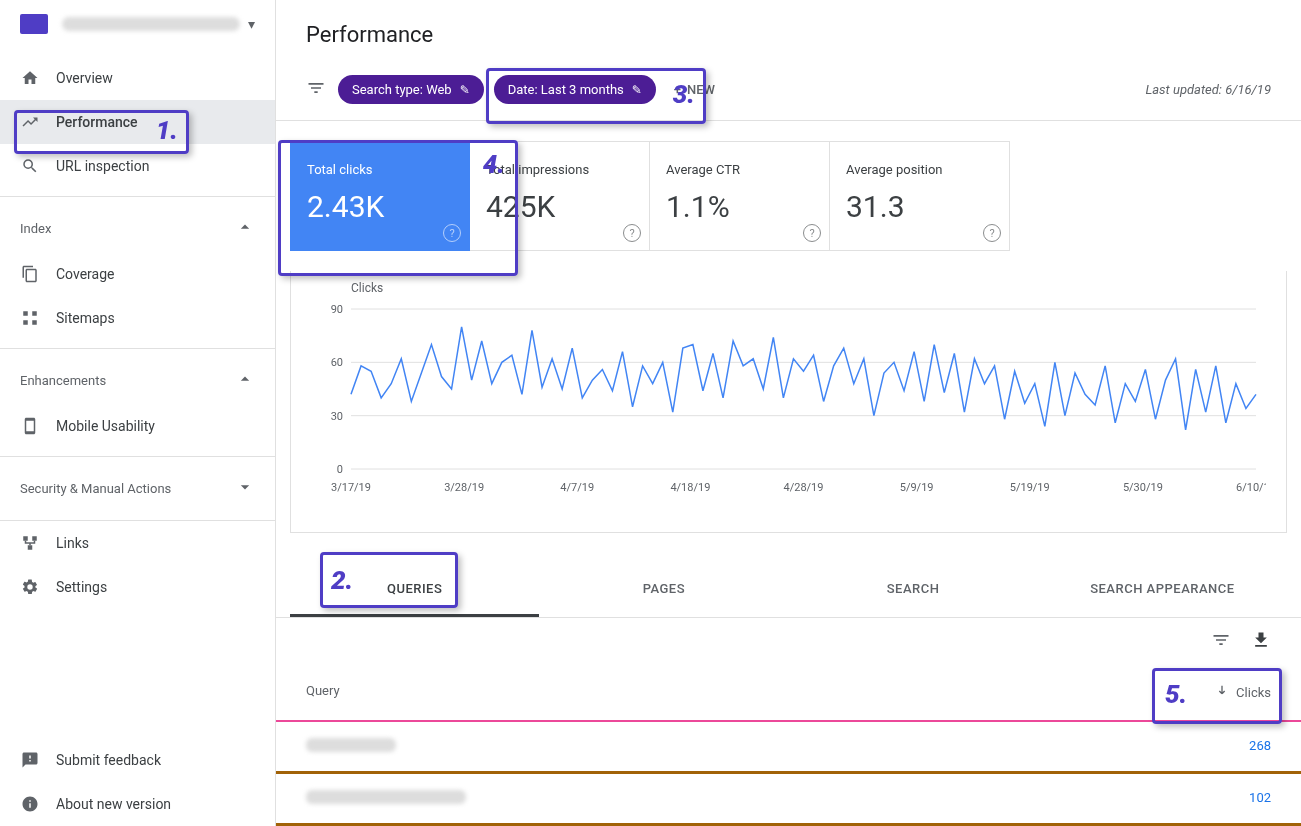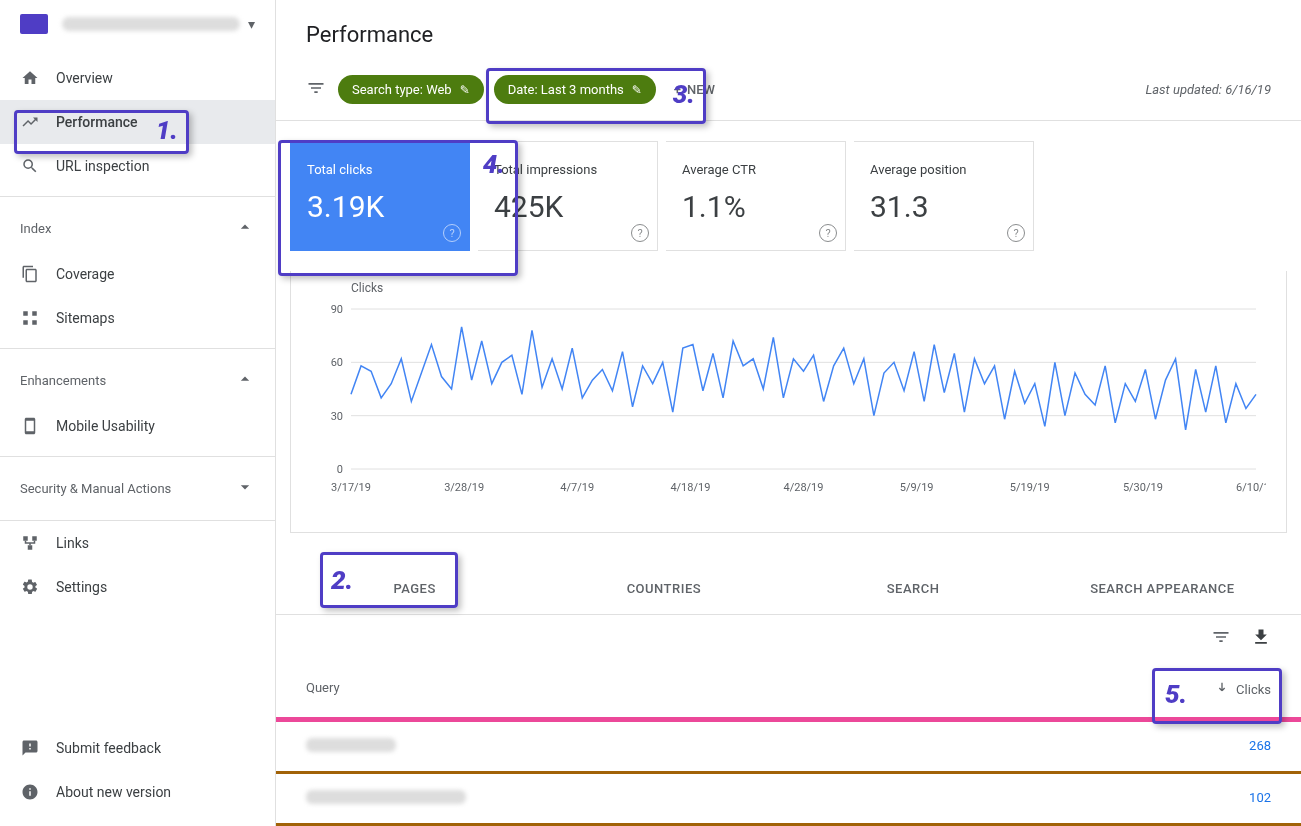--- a/index.html
+++ b/index.html
@@ -8,45 +8,45 @@
 .sidebar { width: 276px; border-right: 1px solid #e0e0e0; display: flex; flex-direction: column; }
 .property-selector { display: flex; align-items: center; padding: 14px 20px; cursor: pointer; }
 .property-logo { width: 28px; height: 20px; background: #4f3dc5; margin-right: 14px; border-radius: 2px; }
 .property-name { flex: 1; height: 14px; background: #ddd; border-radius: 10px; filter: blur(2px); }
 .dropdown-caret { color: #5f6368; margin-left: 8px; }
 .nav-section { padding: 8px 0; border-bottom: 1px solid #e0e0e0; }
 .nav-section-title { padding: 12px 20px; font-size: 13px; color: #5f6368; display: flex; justify-content: space-between; align-items: center; cursor: pointer; }
 .nav-item { display: flex; align-items: center; padding: 12px 20px; cursor: pointer; color: #3c4043; font-size: 14px; }
 .nav-item.active { background: #e8eaed; font-weight: 500; }
 .nav-item .icon { width: 20px; height: 20px; margin-right: 16px; color: #5f6368; display: flex; align-items: center; justify-content: center; }
-.sidebar-footer { margin-top: auto; padding-bottom: 12px; }
+.sidebar-footer { margin-top: auto; }
 .main { flex: 1; overflow-y: auto; background: #fff; }
 .page-title { font-size: 22px; font-weight: 400; padding: 22px 30px 18px; color: #202124; }
 .filter-bar { display: flex; align-items: center; padding: 10px 30px 16px; border-bottom: 1px solid #e0e0e0; }
 .filter-icon { color: #5f6368; margin-right: 12px; }
-.chip { background: #4d7c0f; color: #fff; border-radius: 16px; padding: 7px 14px; font-size: 13px; display: inline-flex; align-items: center; margin-right: 10px; cursor: pointer; }
+.chip { background: #4c1d95; color: #fff; border-radius: 16px; padding: 7px 14px; font-size: 13px; display: inline-flex; align-items: center; margin-right: 10px; cursor: pointer; }
 .chip .pencil { margin-left: 8px; font-size: 12px; }
 .new-btn { color: #5f6368; font-size: 13px; font-weight: 500; display: inline-flex; align-items: center; margin-left: 8px; cursor: pointer; }
 .last-updated { margin-left: auto; color: #5f6368; font-size: 13px; font-style: italic; }
-.metrics-row { display: flex; gap: 8px; padding: 20px 14px 20px 14px; }
+.metrics-row { display: flex; gap: 0; padding: 20px 14px 20px 14px; }
 .metric-card { flex: 0 0 180px; border: 1px solid #e0e0e0; border-left: none; padding: 20px 16px; position: relative; min-height: 110px; }
 .metric-card:first-child { border-left: 1px solid #e0e0e0; }
 .metric-card.active { background: #4285f4; color: #fff; border-color: #4285f4; }
 .metric-label { font-size: 13px; margin-bottom: 12px; }
 .metric-value { font-size: 30px; font-weight: 400; }
 .metric-help { position: absolute; bottom: 8px; right: 8px; width: 18px; height: 18px; border: 1.5px solid currentColor; border-radius: 50%; display: flex; align-items: center; justify-content: center; font-size: 11px; opacity: 0.6; cursor: pointer; }
 .chart-area { padding: 0 20px 30px 20px; border-bottom: 1px solid #e0e0e0; margin: 0 14px; border: 1px solid #e0e0e0; border-top: none; }
 .chart-title { font-size: 12px; color: #5f6368; padding: 10px 0 4px 40px; }
 .chart-svg { width: 100%; height: 200px; }
 .tabs { display: flex; border-bottom: 1px solid #e0e0e0; padding: 0 14px; margin-top: 30px; }
 .tab { flex: 1; text-align: center; padding: 18px 0; font-size: 13px; font-weight: 500; color: #5f6368; cursor: pointer; letter-spacing: 0.5px; }
 .tab.active { color: #3c4043; border-bottom: 3px solid #3c4043; }
 .table-toolbar { display: flex; justify-content: flex-end; padding: 12px 30px; gap: 20px; }
 .table-toolbar .tool-icon { color: #5f6368; cursor: pointer; }
-.table-header { display: flex; padding: 18px 30px; color: #5f6368; font-size: 13px; border-bottom: 5px solid #ec4899; }
+.table-header { display: flex; padding: 18px 30px; color: #5f6368; font-size: 13px; border-bottom: 2px solid #ec4899; }
 .table-header .col-query { flex: 1; }
 .table-header .col-clicks { display: flex; align-items: center; gap: 6px; cursor: pointer; }
 .table-row { display: flex; padding: 16px 30px; border-bottom: 3px solid #a16207; font-size: 13px; }
 .table-row .col-query { flex: 1; }
 .table-row .col-query .blurred { height: 14px; background: #ddd; border-radius: 6px; display: inline-block; filter: blur(2px); }
 .table-row .col-clicks { color: #1a73e8; }
 .annotation { position: absolute; border: 3px solid #4f3dc5; border-radius: 4px; box-shadow: 3px 3px 6px rgba(0,0,0,0.25); pointer-events: none; }
 .annotation .num { position: absolute; font-size: 26px; font-weight: 900; color: #4f3dc5; font-style: italic; }
 svg.chevron { width: 20px; height: 20px; }
 </style>
@@ -205,21 +205,21 @@
       <span class="new-btn">
         <span style="margin-right:6px;">+</span>
         <span>NEW</span>
       </span>
       <span class="last-updated">Last updated: 6/16/19</span>
     </div>
 
     <div class="metrics-row">
       <div class="metric-card active">
         <div class="metric-label">Total clicks</div>
-        <div class="metric-value">3.19K</div>
+        <div class="metric-value">2.43K</div>
         <div class="metric-help">?</div>
       </div>
       <div class="metric-card">
         <div class="metric-label">Total impressions</div>
         <div class="metric-value">425K</div>
         <div class="metric-help">?</div>
       </div>
       <div class="metric-card">
         <div class="metric-label">Average CTR</div>
         <div class="metric-value">1.1%</div>
@@ -250,22 +250,22 @@
           <text x="492.5" y="192" text-anchor="middle" font-size="11" fill="#5f6368">4/28/19</text>
           <text x="605.625" y="192" text-anchor="middle" font-size="11" fill="#5f6368">5/9/19</text>
           <text x="718.75" y="192" text-anchor="middle" font-size="11" fill="#5f6368">5/19/19</text>
           <text x="831.875" y="192" text-anchor="middle" font-size="11" fill="#5f6368">5/30/19</text>
           <text x="945" y="192" text-anchor="middle" font-size="11" fill="#5f6368">6/10/19</text>
           <path d="M40 95.33333333333333 L50.05555555555556 66.88888888888889 L60.111111111111114 72.22222222222221 L70.16666666666667 98.88888888888889 L80.22222222222223 84.66666666666667 L90.27777777777777 59.77777777777777 L100.33333333333334 102.44444444444444 L110.38888888888889 74 L120.44444444444444 45.55555555555556 L130.5 77.55555555555557 L140.55555555555554 90 L150.61111111111111 27.77777777777777 L160.66666666666669 81.11111111111111 L170.7222222222222 42 L180.77777777777777 84.66666666666667 L190.83333333333331 63.33333333333334 L200.88888888888889 56.222222222222214 L210.94444444444443 95.33333333333333 L221 31.333333333333314 L231.05555555555554 88.22222222222223 L241.1111111111111 59.77777777777777 L251.16666666666666 90 L261.22222222222223 49.111111111111114 L271.27777777777777 98.88888888888889 L281.33333333333337 81.11111111111111 L291.3888888888889 70.44444444444444 L301.4444444444444 91.77777777777779 L311.5 52.66666666666667 L321.55555555555554 107.77777777777777 L331.61111111111114 66.88888888888889 L341.66666666666663 84.66666666666667 L351.72222222222223 63.33333333333334 L361.77777777777777 113.11111111111111 L371.8333333333333 49.111111111111114 L381.88888888888886 45.55555555555556 L391.94444444444446 91.77777777777779 L402 54.44444444444444 L412.05555555555554 98.88888888888889 L422.1111111111111 42 L432.1666666666667 66.88888888888889 L442.2222222222222 59.77777777777777 L452.27777777777777 90 L462.3333333333333 38.44444444444446 L472.3888888888889 98.88888888888889 L482.44444444444446 59.77777777777777 L492.5 72.22222222222221 L502.55555555555554 56.222222222222214 L512.6111111111111 102.44444444444444 L522.6666666666667 66.88888888888889 L532.7222222222222 49.111111111111114 L542.7777777777778 84.66666666666667 L552.8333333333334 59.77777777777777 L562.8888888888888 116.66666666666667 L572.9444444444445 74 L583 63.33333333333334 L593.0555555555557 91.77777777777779 L603.1111111111111 52.66666666666667 L613.1666666666666 102.44444444444444 L623.2222222222223 45.55555555555556 L633.2777777777778 93.55555555555556 L643.3333333333333 54.44444444444444 L653.3888888888889 113.11111111111111 L663.4444444444445 59.77777777777777 L673.5 84.66666666666667 L683.5555555555555 66.88888888888889 L693.6111111111111 120.22222222222223 L703.6666666666666 72.22222222222221 L713.7222222222223 104.22222222222223 L723.7777777777777 84.66666666666667 L733.8333333333334 127.33333333333334 L743.8888888888889 63.33333333333334 L753.9444444444445 116.66666666666667 L764 74 L774.0555555555555 95.33333333333333 L784.1111111111111 106 L794.1666666666667 66.88888888888889 L804.2222222222222 123.77777777777779 L814.2777777777777 84.66666666666667 L824.3333333333334 102.44444444444444 L834.3888888888889 70.44444444444444 L844.4444444444443 120.22222222222223 L854.5 81.11111111111111 L864.5555555555555 59.77777777777777 L874.6111111111112 130.88888888888889 L884.6666666666666 70.44444444444444 L894.7222222222222 113.11111111111111 L904.7777777777778 66.88888888888889 L914.8333333333334 123.77777777777779 L924.8888888888889 84.66666666666667 L934.9444444444445 109.55555555555556 L945 95.33333333333333 " fill="none" stroke="#4285f4" stroke-width="1.5"></path>
         </svg>
     </div>
 
     <div class="tabs">
+      <div class="tab active">QUERIES</div>
       <div class="tab">PAGES</div>
-      <div class="tab">COUNTRIES</div>
       <div class="tab">SEARCH</div>
       <div class="tab">SEARCH APPEARANCE</div>
     </div>
 
     <div class="table-toolbar">
       <span class="tool-icon">
         <svg viewBox="0 0 24 24" width="20" height="20" fill="#5f6368">
             <path d="M3 6h18v2H3zM6 11h12v2H6zM10 16h4v2h-4z"></path>
           </svg>
       </span>

